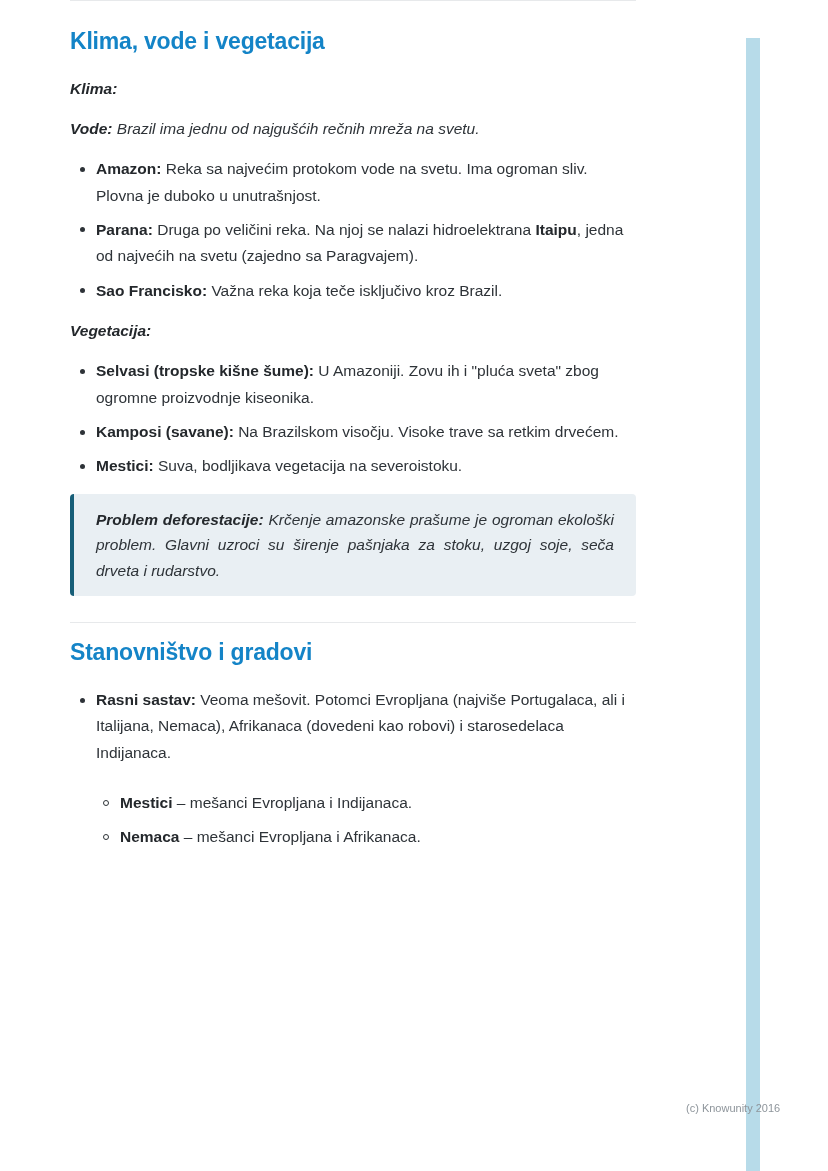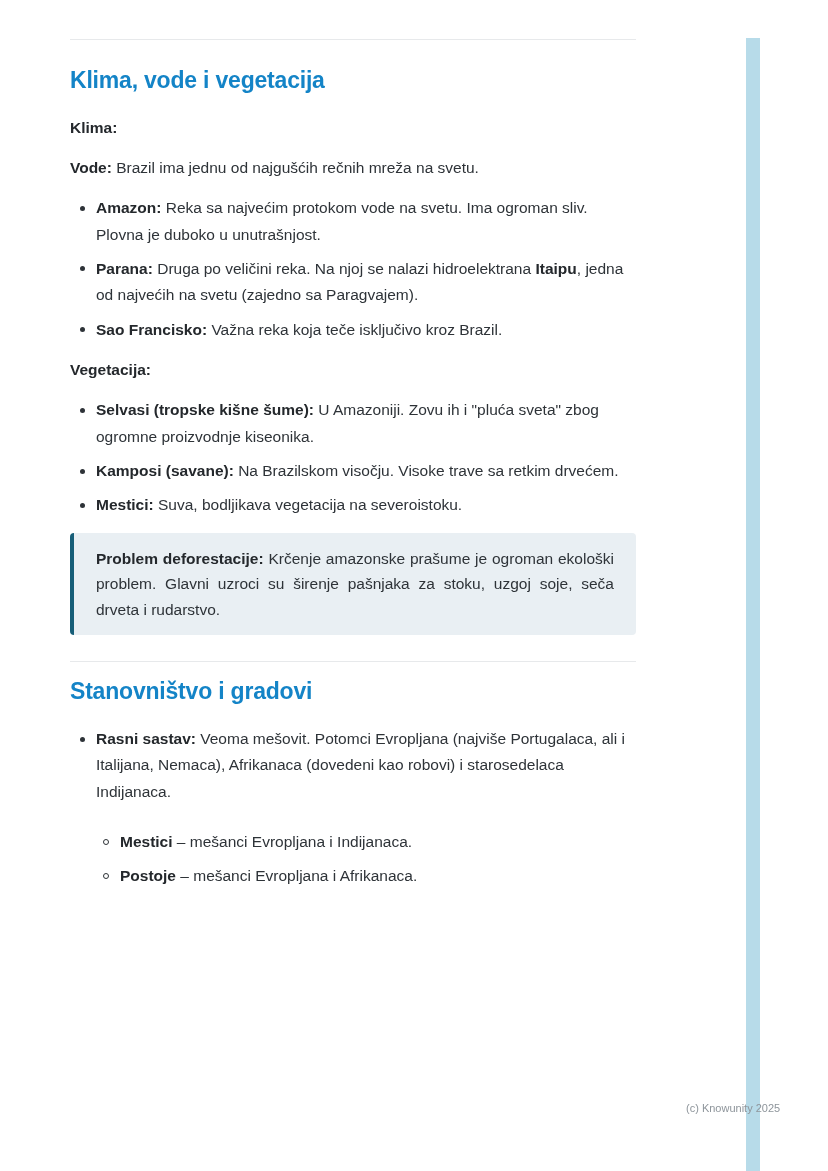--- a/index.html
+++ b/index.html
@@ -16,21 +16,20 @@
     width: 828px;
     height: 1171px;
     background: #ffffff;
     color: #2e3338;
   }
   .content {
     position: absolute;
     left: 70px;
     top: 0;
     width: 566px;
-    padding-top: 39px;
     font-size: 15.5px;
     line-height: 1.7;
   }
   .divider {
     border: 0;
     border-top: 1px solid var(--divider, #e7e9eb);
     margin: 0 0 27px 0;
   }
   .divider.second {
     margin: 26px 0 0 0;
@@ -41,20 +40,21 @@
     font-weight: 700;
     color: var(--heading, #1484c7);
     margin: 0 0 20px 0;
     letter-spacing: -0.2px;
   }
   h1.second {
     margin-top: 16px;
   }
   p {
     margin: 0 0 14px 0;
+    font-style: italic;
   }
   strong { font-weight: 700; color: #24282c; }
   ul.list {
     list-style: none;
     margin: 0 0 14px 0;
     padding: 0 0 0 26px;
   }
   ul.list > li {
     position: relative;
     margin-bottom: 8px;
@@ -158,24 +158,24 @@
     <hr class="divider second">
 
     <h1 class="second">Stanovništvo i gradovi</h1>
 
 
     <ul class="list">
       <li>
         <span><strong>Rasni sastav:</strong><span> Veoma mešovit. Potomci Evropljana (najviše Portugalaca, ali i Italijana, Nemaca), Afrikanaca (dovedeni kao robovi) i starosedelaca Indijanaca.</span></span>
         <ul class="sub">
           <li><strong>Mestici</strong><span> – mešanci Evropljana i Indijanaca.</span></li>
-          <li><strong>Postoje</strong><span> – mešanci Evropljana i Afrikanaca.</span></li>
+          <li><strong>Nemaca</strong><span> – mešanci Evropljana i Afrikanaca.</span></li>
         </ul>
       </li>
     </ul>
 
   </div>
 
   <div class="scroll-strip"></div>
 
-  <div class="watermark">(c) Knowunity 2025</div>
+  <div class="watermark">(c) Knowunity 2016</div>
 
 </div>
 
 </body></html>

